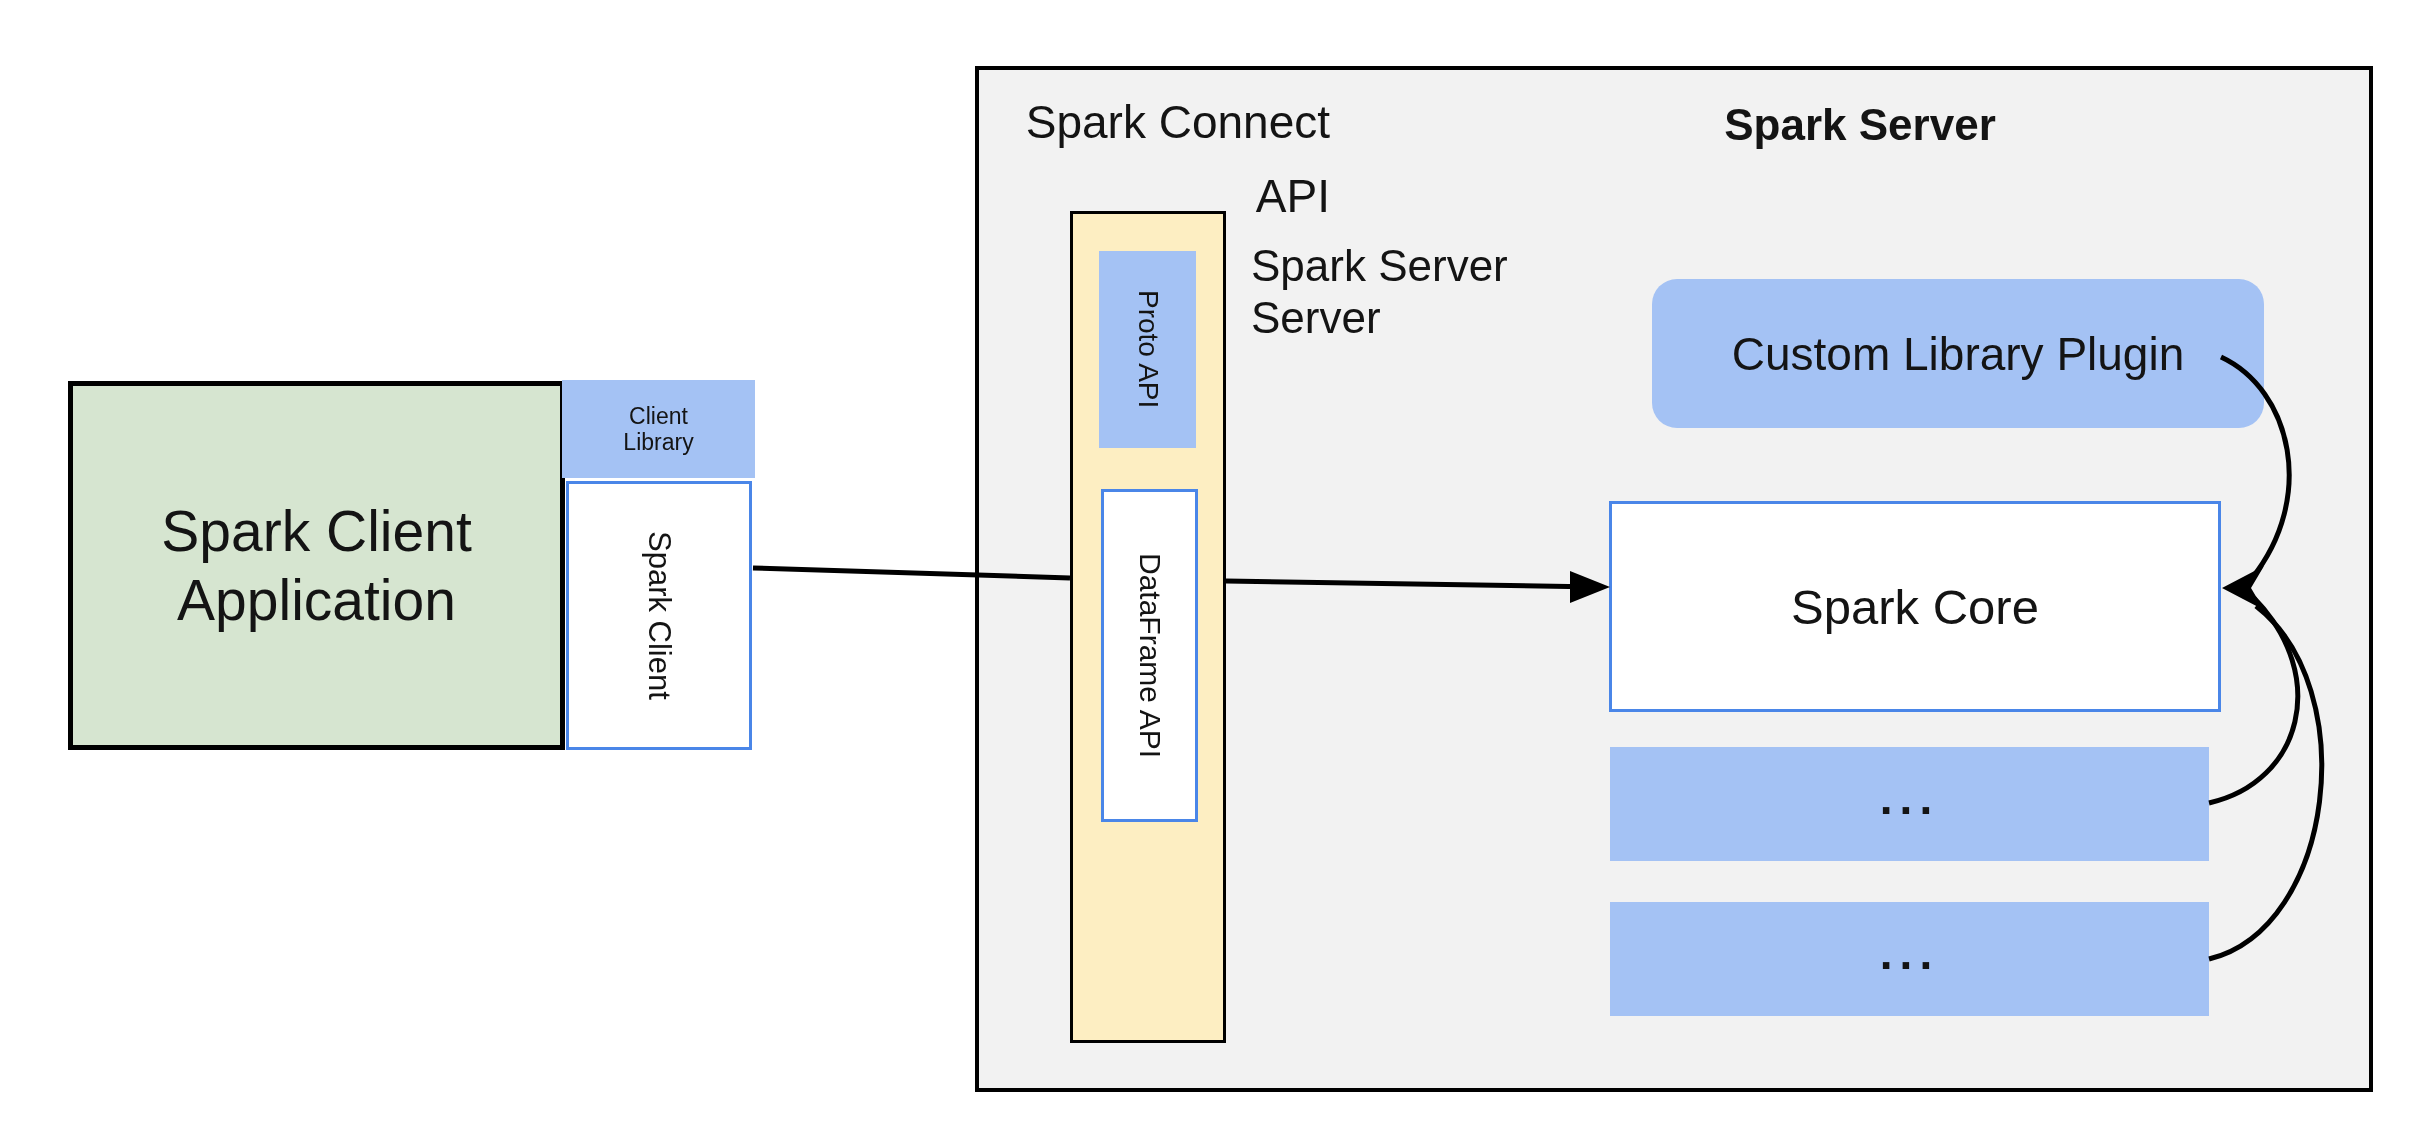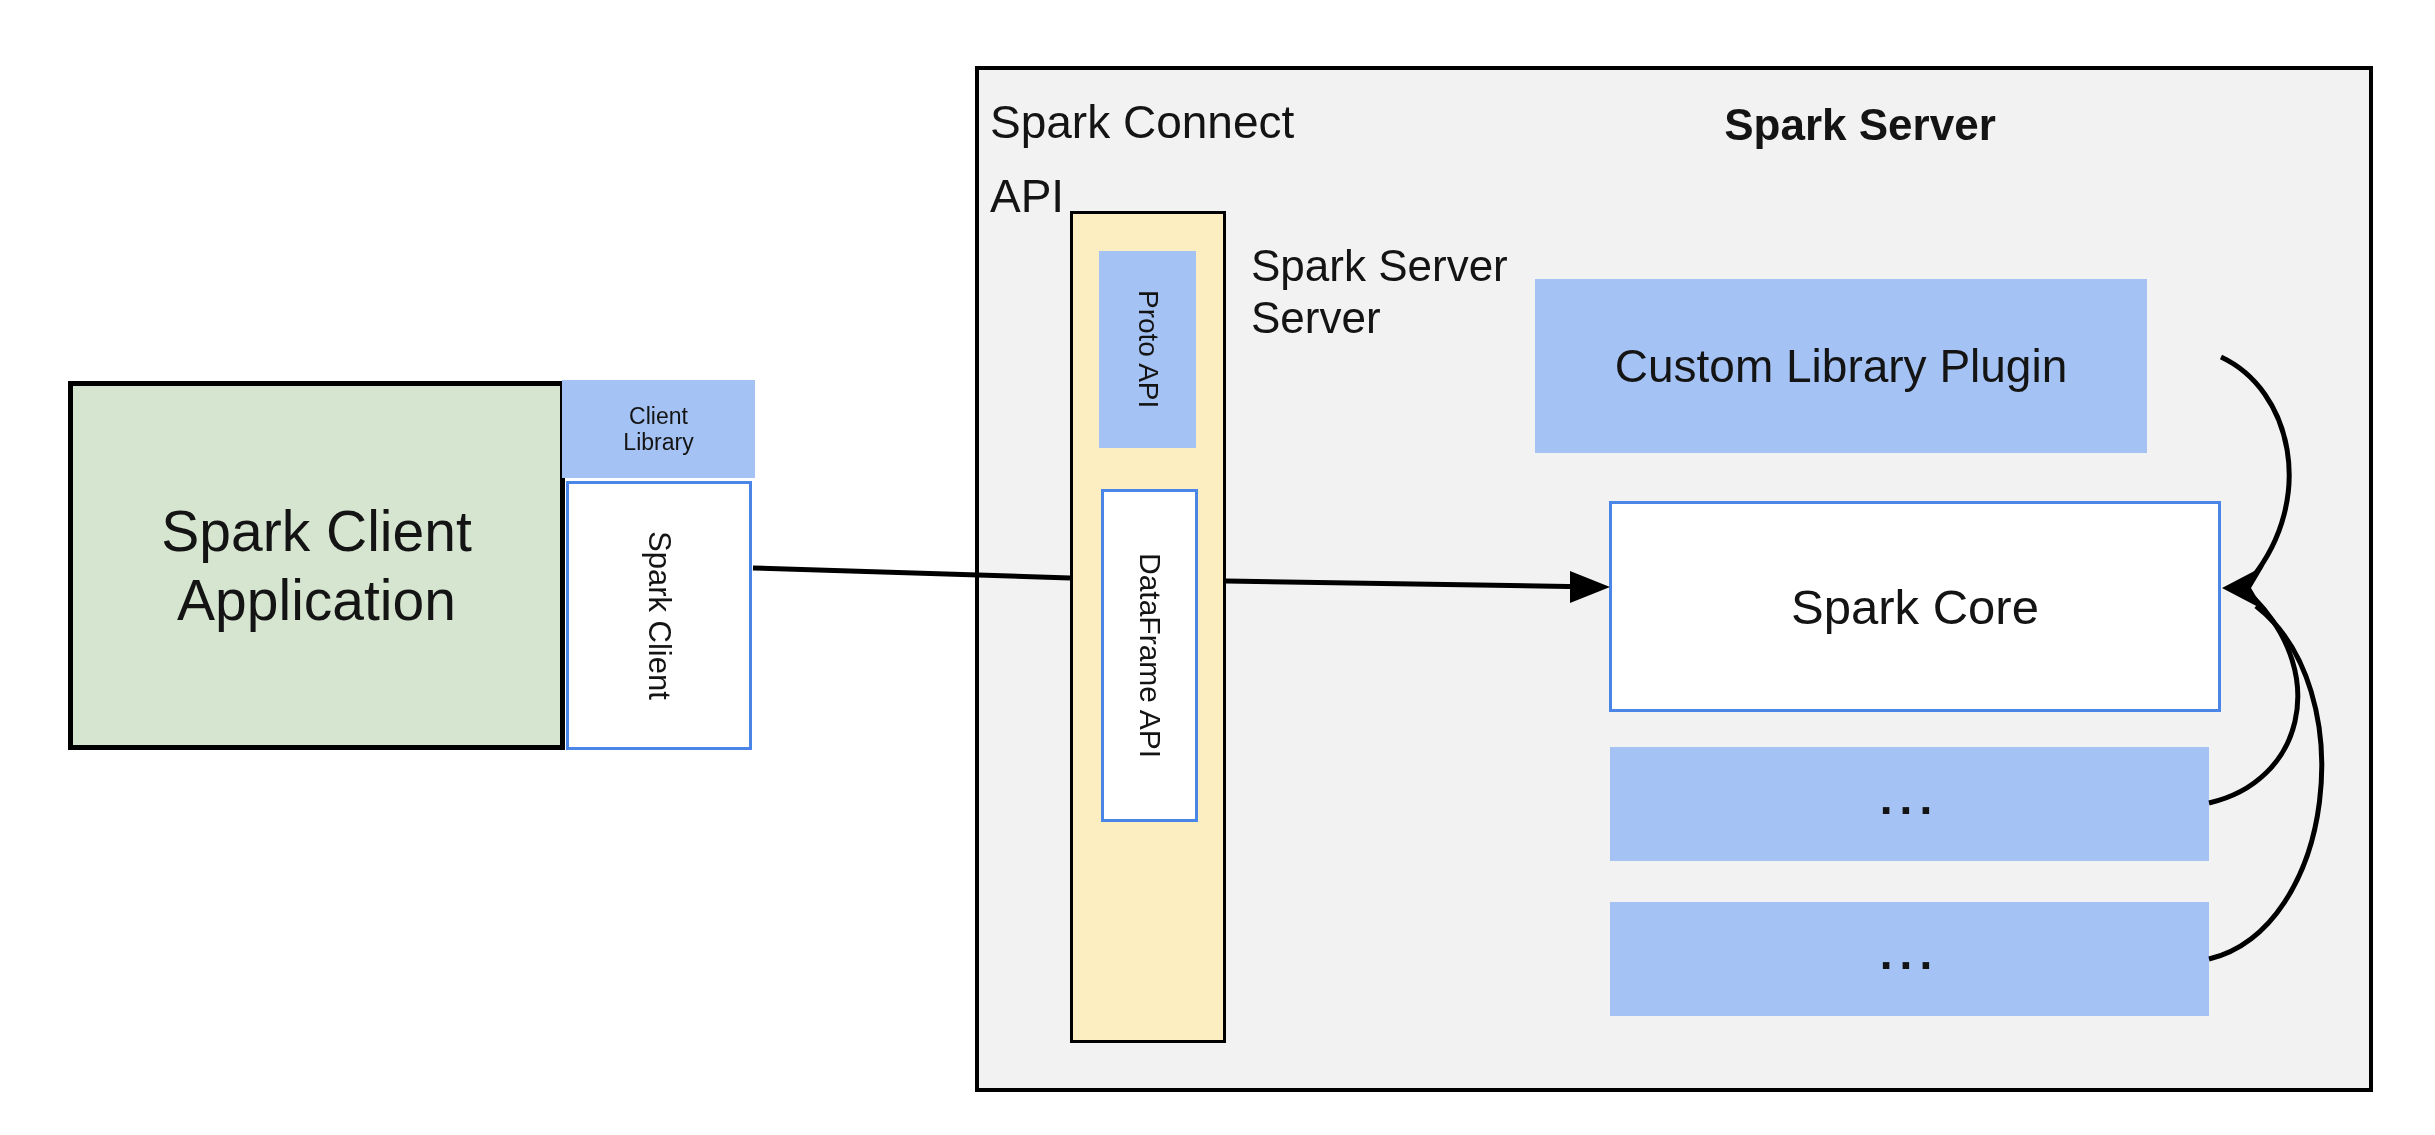--- a/index.html
+++ b/index.html
@@ -22,40 +22,40 @@
 
   .spark-client-box{left:566px; top:481px; width:186px; height:269px;
     background:#ffffff; border:3px solid var(--blue_border); z-index:2;}
 
   .vtext{writing-mode:vertical-rl; text-orientation:mixed; white-space:nowrap;}
 
   .gray-box{left:975px; top:66px; width:1398px; height:1026px;
     background:var(--gray_fill); border:4px solid var(--line);}
 
   .spark-connect-label{left:990px; top:86px; width:340px;
-    font-size:46px; line-height:1.6; text-align:left;}
+    font-size:46px; line-height:1.6; text-align:right;}
   .spark-server-title{left:1640px; top:100px; width:440px;
     font-size:44px; font-weight:bold; text-align:center;}
 
   .yellow-box{left:1070px; top:211px; width:156px; height:832px;
     background:var(--yellow_fill); border:3px solid var(--line);}
 
   .proto-api-box{left:1099px; top:251px; width:97px; height:197px;
     background:var(--blue_fill);}
   .proto-api-box .label{font-size:28px;}
 
   .dataframe-api-box{left:1101px; top:489px; width:97px; height:333px;
     background:#ffffff; border:3px solid var(--blue_border);}
   .dataframe-api-box .label{font-size:30px;}
 
   .spark-server-library{left:1251px; top:240px; width:320px;
     font-size:44px; line-height:1.18; text-align:left;}
 
-  .custom-library-plugin{left:1535px; top:279px; width:612px; height:174px;
-    background:var(--blue_fill);}
+  .custom-library-plugin{left:1652px; top:279px; width:612px; height:149px;
+    background:var(--blue_fill);border-radius:25px;}
   .custom-library-plugin .label{font-size:46px;}
 
   .spark-core-box{left:1609px; top:501px; width:612px; height:211px;
     background:#ffffff; border:3px solid var(--blue_border);}
   .spark-core-box .label{font-size:49px;}
 
   .dots-box-1{left:1610px; top:747px; width:599px; height:114px; background:var(--blue_fill);}
   .dots-box-2{left:1610px; top:902px; width:599px; height:114px; background:var(--blue_fill);}
   .dots{font-size:46px; font-weight:bold; letter-spacing:7px; transform:translateY(-6px);}
 

